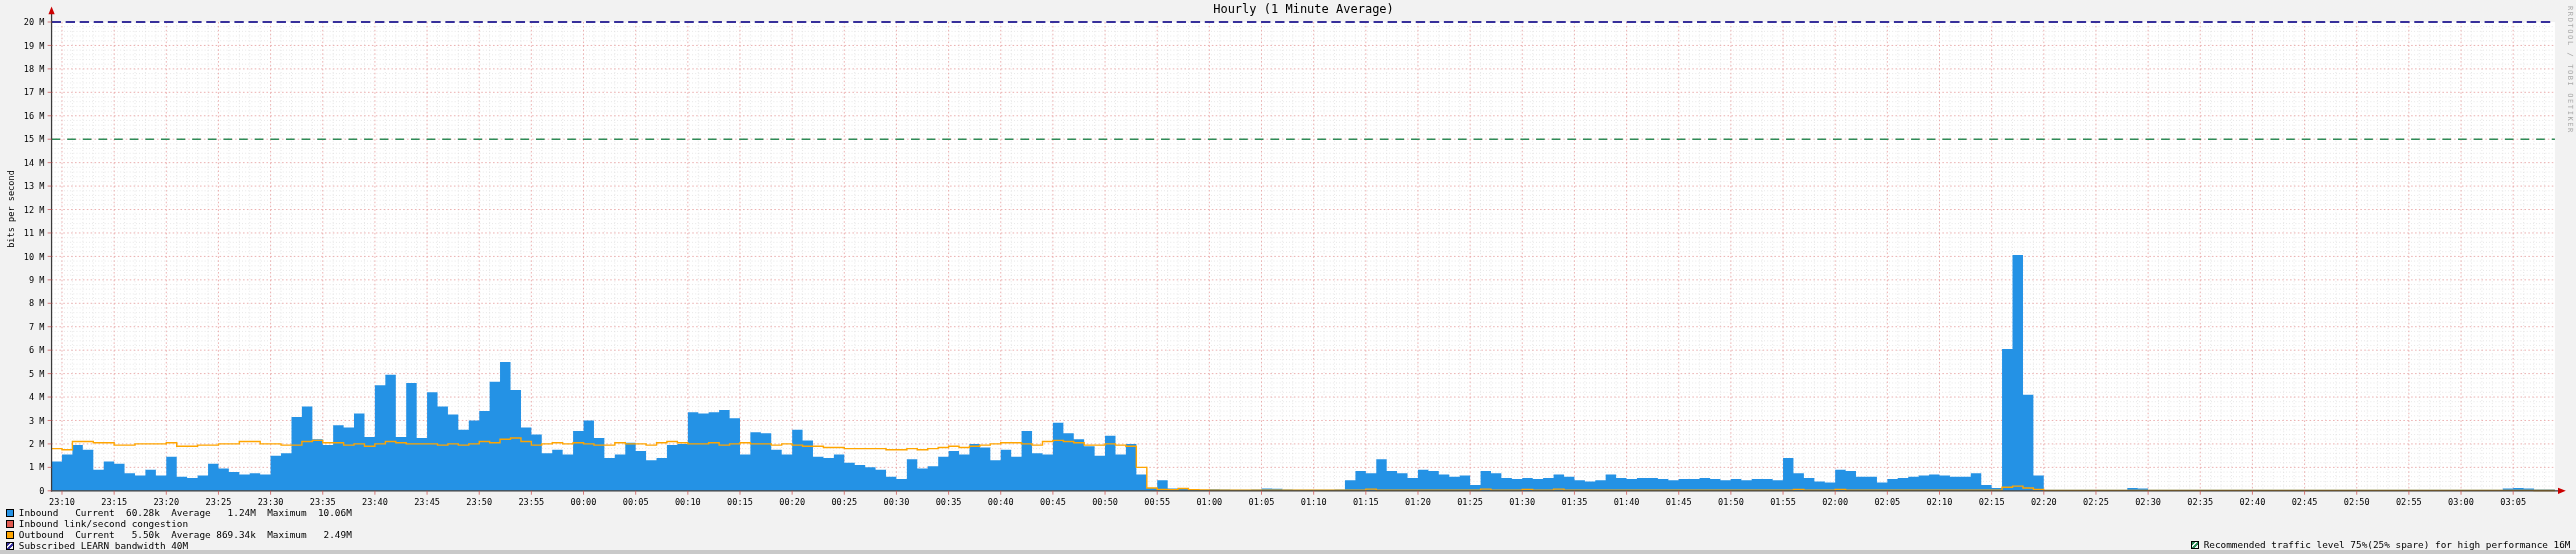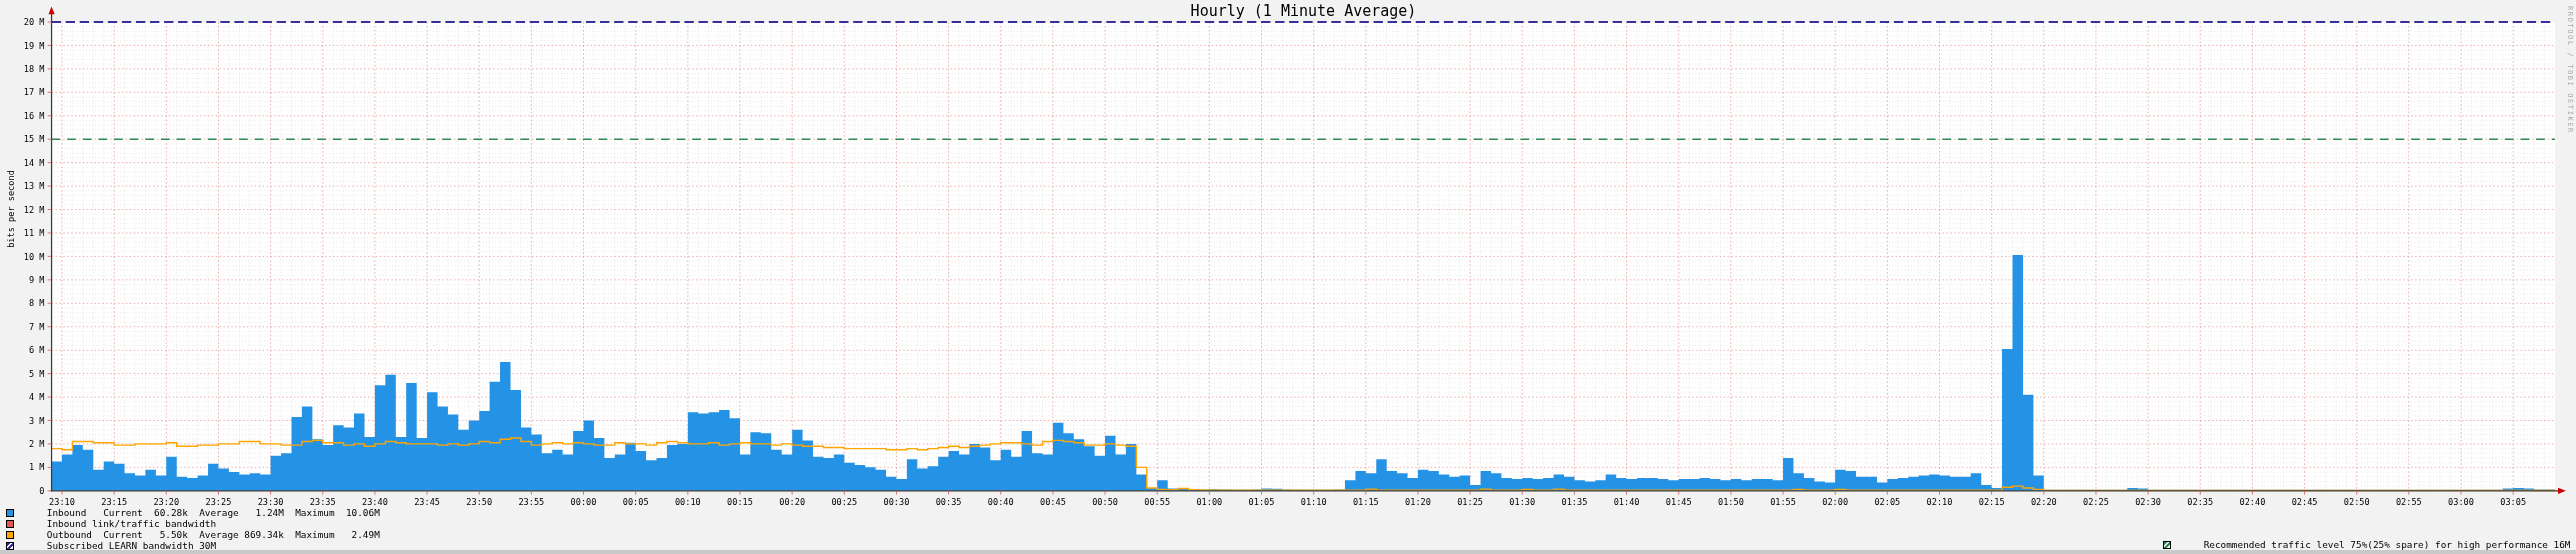--- a/index.html
+++ b/index.html
@@ -6,39 +6,39 @@
   body{
     position:relative;
     width:2576px;height:555px;
     background:#f2f2f2;
     font-family:"DejaVu Sans Mono","Liberation Mono",monospace;
     overflow:hidden;
   }
   #chart-svg{position:absolute;left:0;top:0;}
   .graph-title{
     position:absolute;top:2.3px;left:52px;width:2503px;
-    text-align:center;font-size:15px;color:#000;
+    text-align:center;font-size:12px;color:#000;
   }
   .y-axis-title{
     position:absolute;left:11px;top:209px;
     transform:translate(-50%,-50%) rotate(-90deg);
     white-space:nowrap;font-size:8.6px;color:#000;
   }
   .watermark{
     position:absolute;left:2574px;top:6.3px;
     transform-origin:0 0;transform:rotate(90deg);
     font-size:7px;letter-spacing:1.6px;color:#a9a9a9;white-space:nowrap;
   }
   .legend{position:absolute;left:6.3px;top:508px;}
   .legend-row{display:flex;align-items:center;height:10.2px;margin-bottom:0.8px;}
   .swatch{
     width:7.8px;height:7.8px;border:0.8px solid #000;
     margin-right:4.7px;flex:0 0 auto;box-sizing:border-box;
   }
-  .legend-text{font-size:9.4px;color:#000;white-space:pre;line-height:10.2px;margin-left:28px;}
+  .legend-text{font-size:9.4px;color:#000;white-space:pre;line-height:10.2px;}
   .footnote{
     position:absolute;right:5.5px;top:540px;
     display:flex;align-items:center;height:10.2px;
   }
   .bottom-strip{
     position:absolute;left:0;top:550px;width:2576px;height:4.7px;
     background:#c9c9c9;
   }
 </style>
 </head>
@@ -536,29 +536,29 @@
 <div class="y-axis-title">bits per second</div>
 <div class="watermark">RRDTOOL / TOBI OETIKER</div>
 
 <div class="legend">
     <div class="legend-row">
       <span class="swatch" style="background: rgb(36, 146, 229);"></span>
       <span class="legend-text">Inbound   Current  60.28k  Average   1.24M  Maximum  10.06M</span>
     </div>
     <div class="legend-row">
       <span class="swatch" style="background: rgb(224, 90, 80);"></span>
-      <span class="legend-text">Inbound link/traffic bandwidth</span>
+      <span class="legend-text">Inbound link/second congestion</span>
     </div>
     <div class="legend-row">
       <span class="swatch" style="background: rgb(255, 165, 0);"></span>
       <span class="legend-text">Outbound  Current   5.50k  Average 869.34k  Maximum   2.49M</span>
     </div>
     <div class="legend-row">
       <span class="swatch" style="background: repeating-linear-gradient(135deg, rgb(55, 48, 155) 0px, rgb(55, 48, 155) 2.3px, rgb(242, 242, 242) 2.3px, rgb(242, 242, 242) 3.9px);"></span>
-      <span class="legend-text">Subscribed LEARN bandwidth 30M</span>
+      <span class="legend-text">Subscribed LEARN bandwidth 40M</span>
     </div>
   </div>
 <div class="footnote">
     <span class="swatch" style="background: repeating-linear-gradient(135deg, rgb(46, 139, 87) 0px, rgb(46, 139, 87) 2.3px, rgb(242, 242, 242) 2.3px, rgb(242, 242, 242) 3.9px);"></span>
     <span class="legend-text">Recommended traffic level 75%(25% spare) for high performance 16M</span>
   </div>
 <div class="bottom-strip"></div>
 
 
 </body></html>

